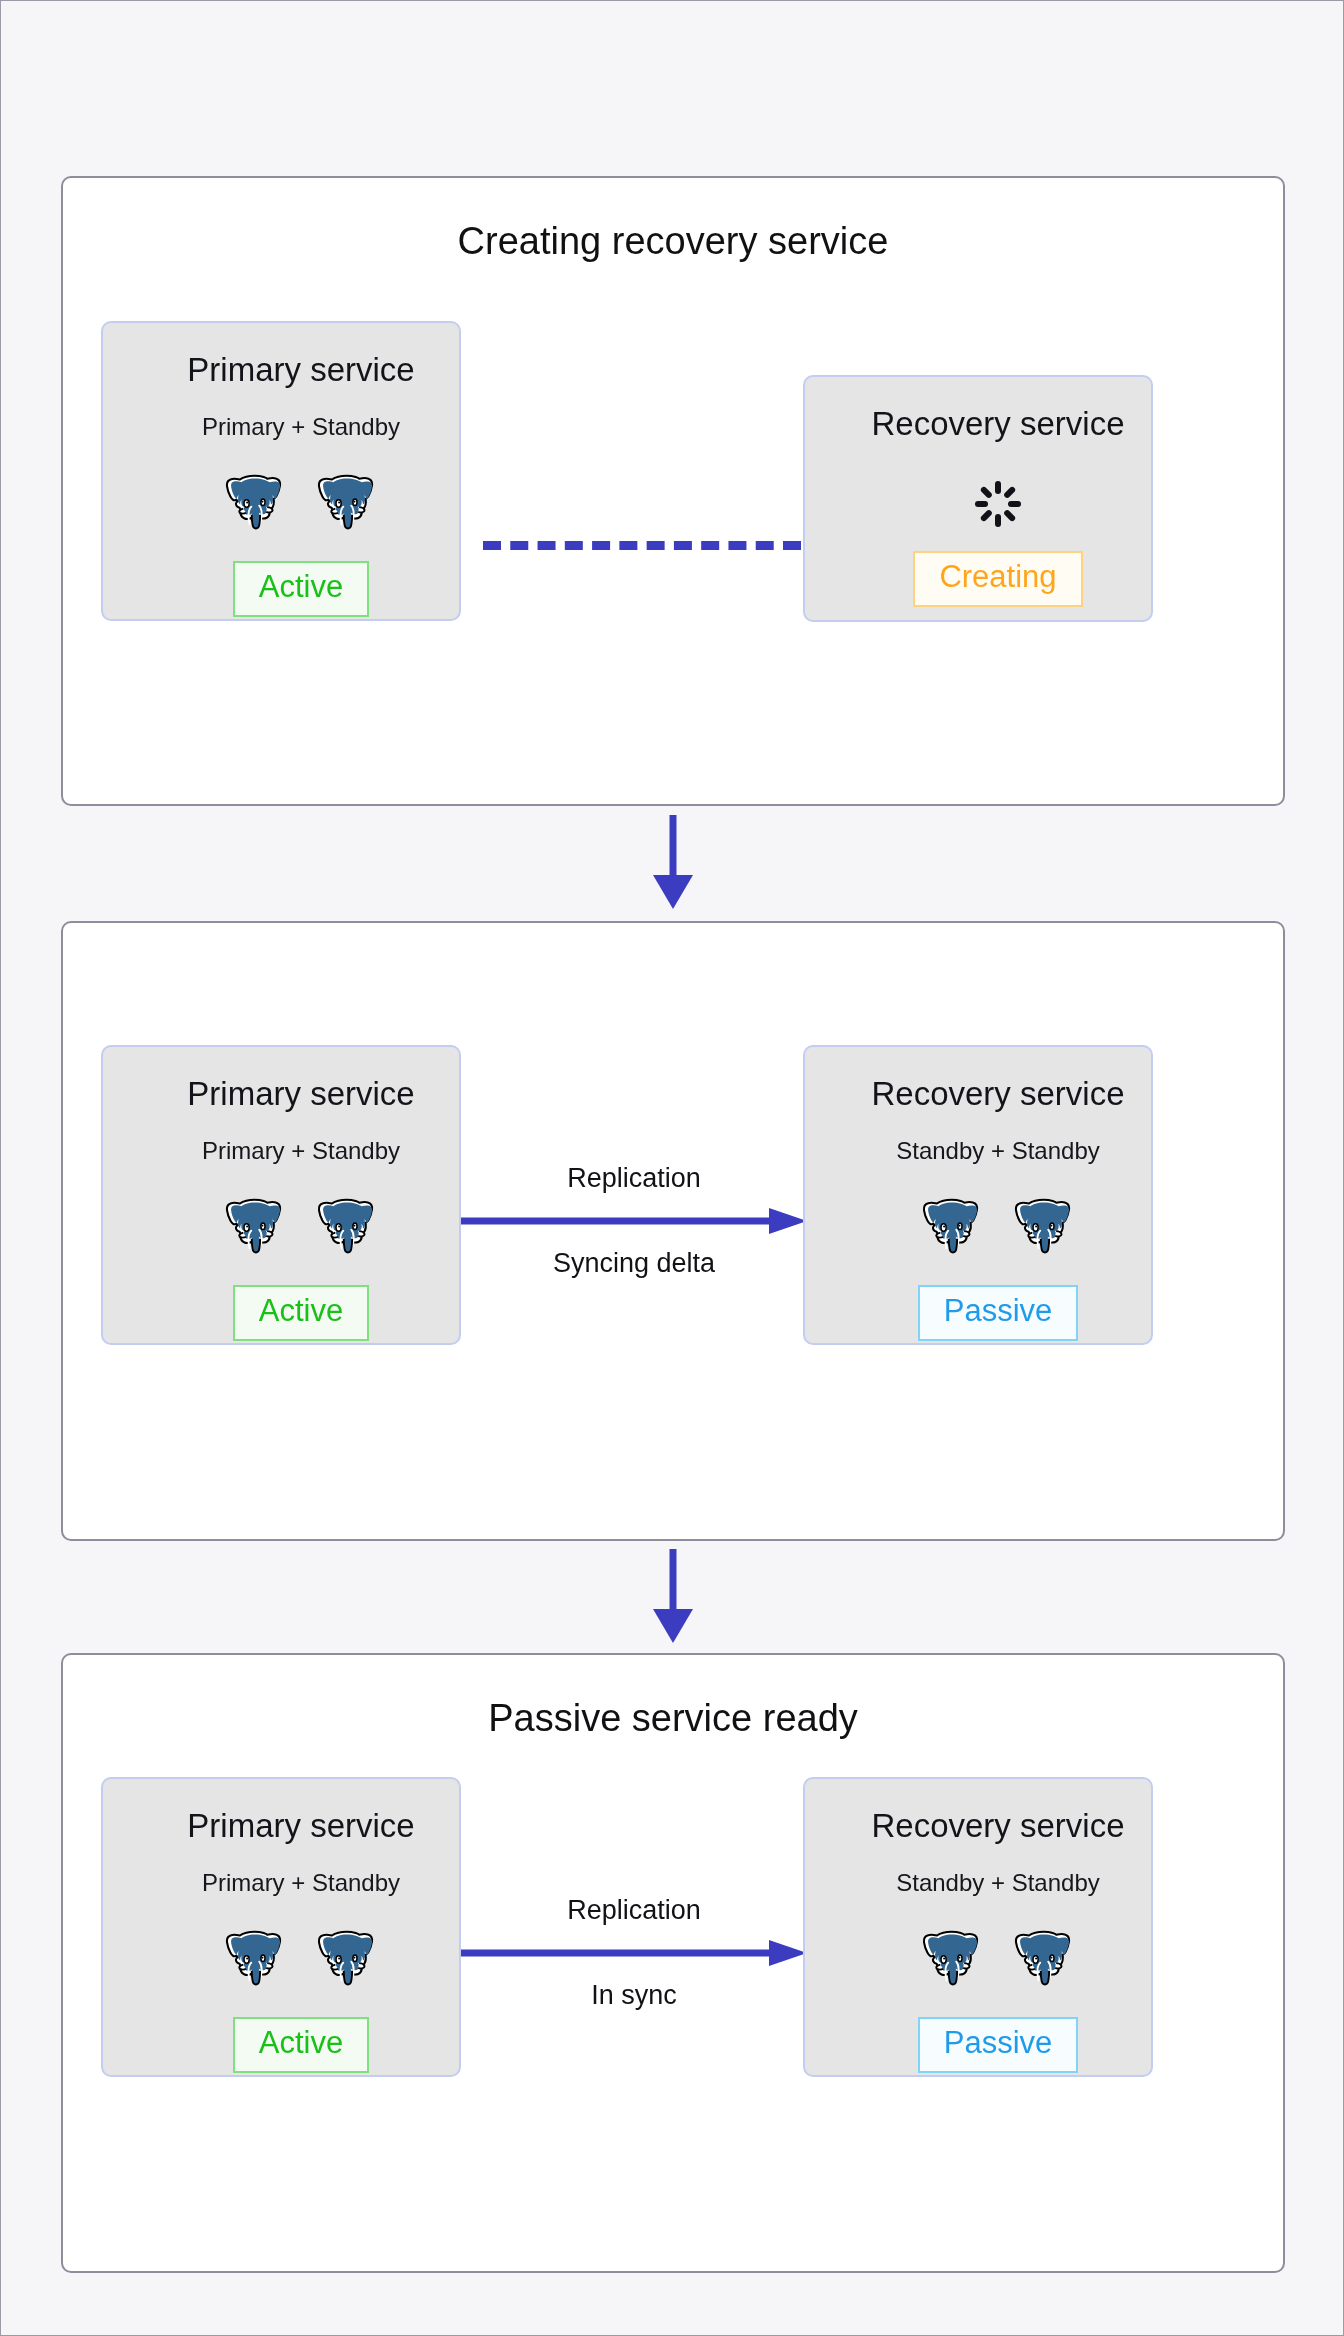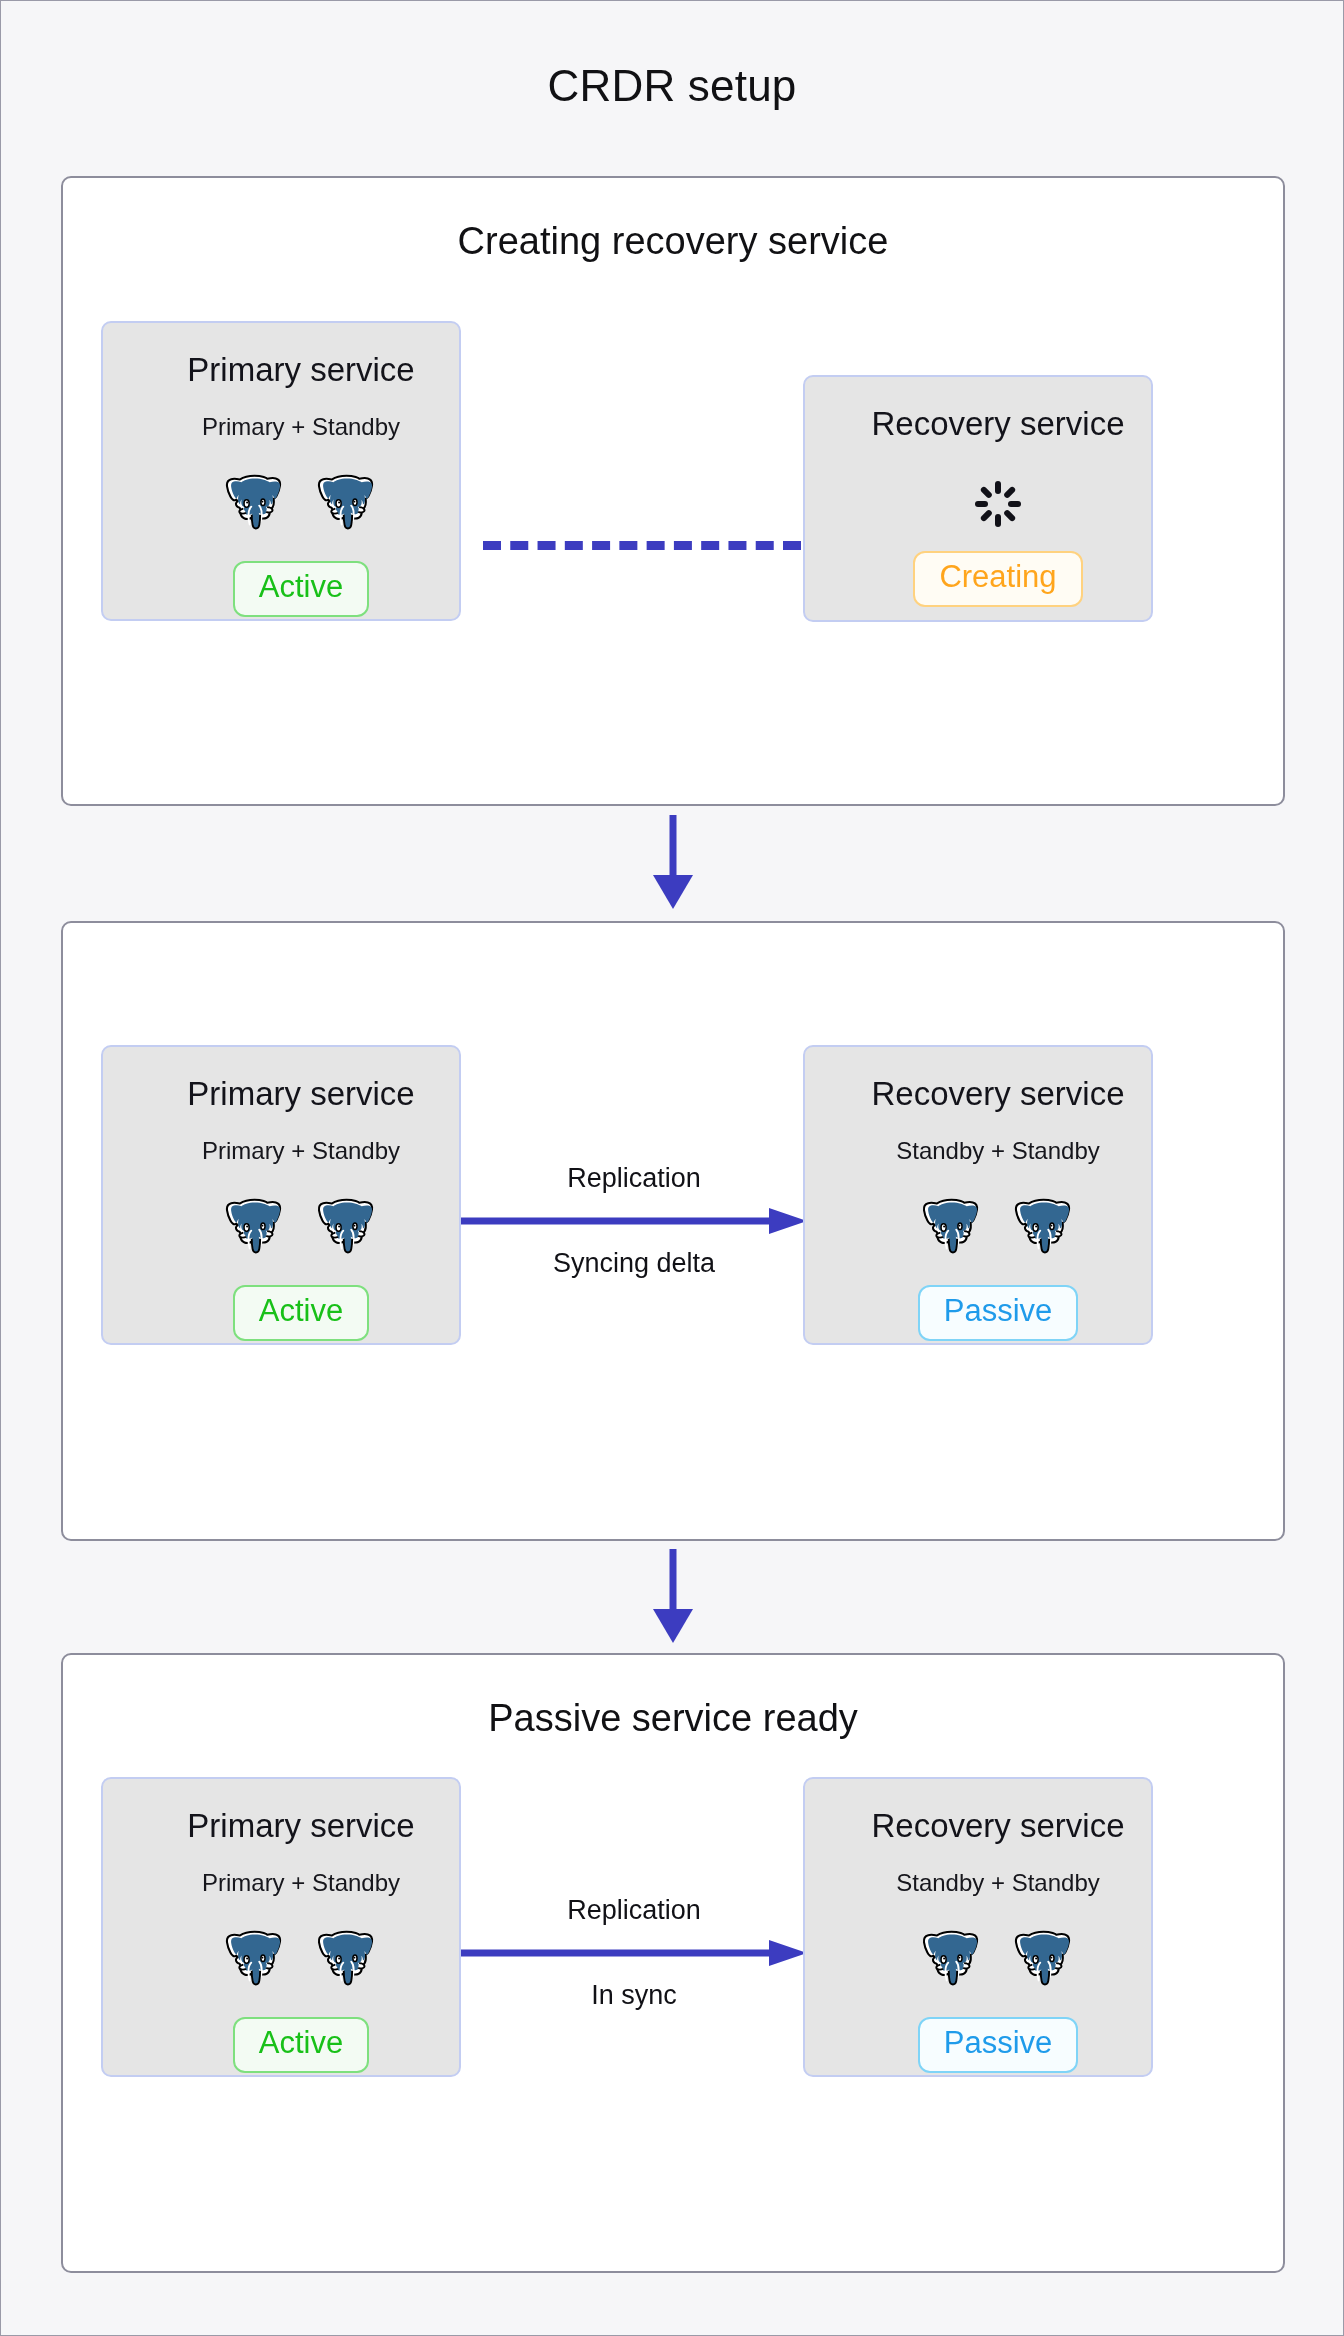--- a/index.html
+++ b/index.html
@@ -85,21 +85,21 @@
     display: flex;
     gap: 32px;
     margin-top: 30px;
     height: 62px;
     align-items: center;
   }
   .pg-icon { width: 60px; height: 58px; display: block; }
 
   .badge {
     margin-top: 28px;
-    border-radius: 12px;
+    border-radius: 0;
     border: 2px solid;
     font-size: 31px;
     padding: 7px 24px 11px 24px;
     line-height: 1.1;
     white-space: nowrap;
   }
   .badge-active  { color: #18c018; border-color: #7ee07e; background: #f3fbf3; }
   .badge-creating{ color: #ffa51c; border-color: #ffd27f; background: #fffcf4; margin-top: 16px; }
   .badge-passive { color: #1f9bea; border-color: #7fd4f7; background: #f7fdff; }
 
@@ -188,21 +188,20 @@
         <rect x="21" y="1" width="6" height="13" rx="3" transform="rotate(225 24 24)"></rect>
         <rect x="21" y="1" width="6" height="13" rx="3" transform="rotate(270 24 24)"></rect>
         <rect x="21" y="1" width="6" height="13" rx="3" transform="rotate(315 24 24)"></rect>
       </g>
     </g>
   </defs>
 </svg>
 
 <div id="canvas">
 
-  <div class="diagram-title">CRDR setup</div>
 
   <section class="stage" id="stage-1">
     <div class="stage-title">Creating recovery service</div>
 
     <div class="service-card" id="s1-primary">
       <div class="svc-title">Primary service</div>
       <div class="svc-sub">Primary + Standby</div>
       <div class="node-row">
         <svg class="pg-icon" viewBox="0 0 62 62">
             <use href="#pg-elephant"></use>

